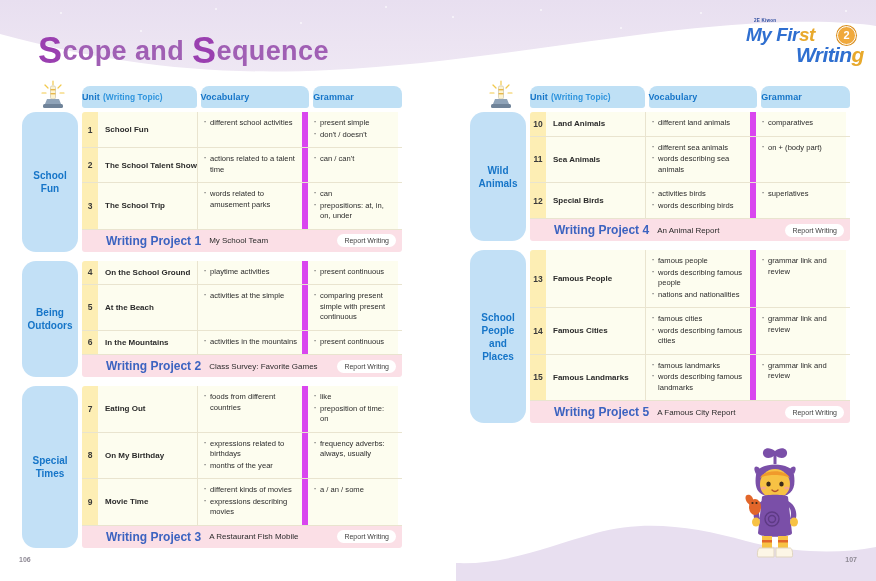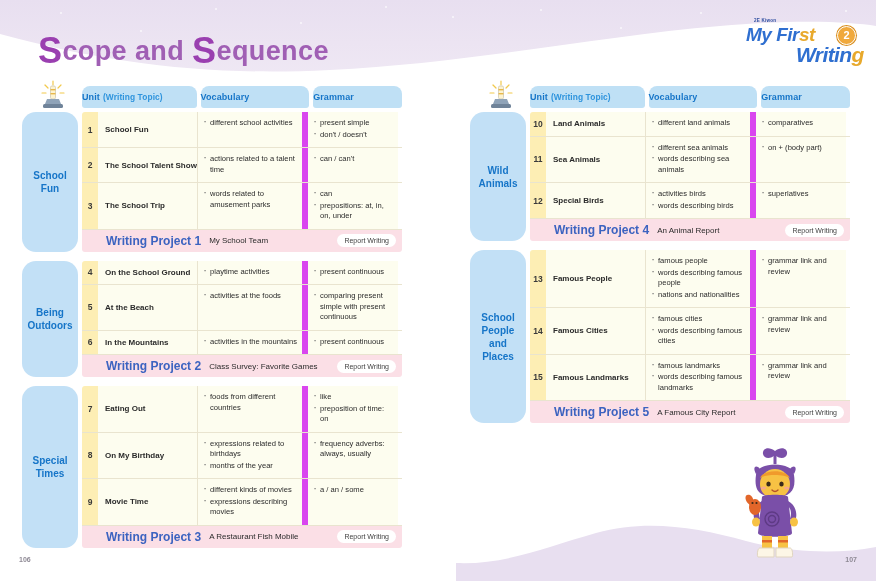--- a/index.html
+++ b/index.html
@@ -271,21 +271,21 @@
               <div class="bul">playtime activities</div>
             </div>
     <div class="cell-gram">
               <div class="bul">present continuous</div>
             </div>
   </div>
           <div class="urow">
     <div class="cell-num">5</div>
     <div class="cell-topic">At the Beach</div>
     <div class="cell-vocab">
-              <div class="bul">activities at the foods</div>
+              <div class="bul">activities at the simple</div>
             </div>
     <div class="cell-gram">
               <div class="bul">comparing present simple with present continuous</div>
             </div>
   </div>
           <div class="urow">
     <div class="cell-num">6</div>
     <div class="cell-topic">In the Mountains</div>
     <div class="cell-vocab">
               <div class="bul">activities in the mountains</div>

